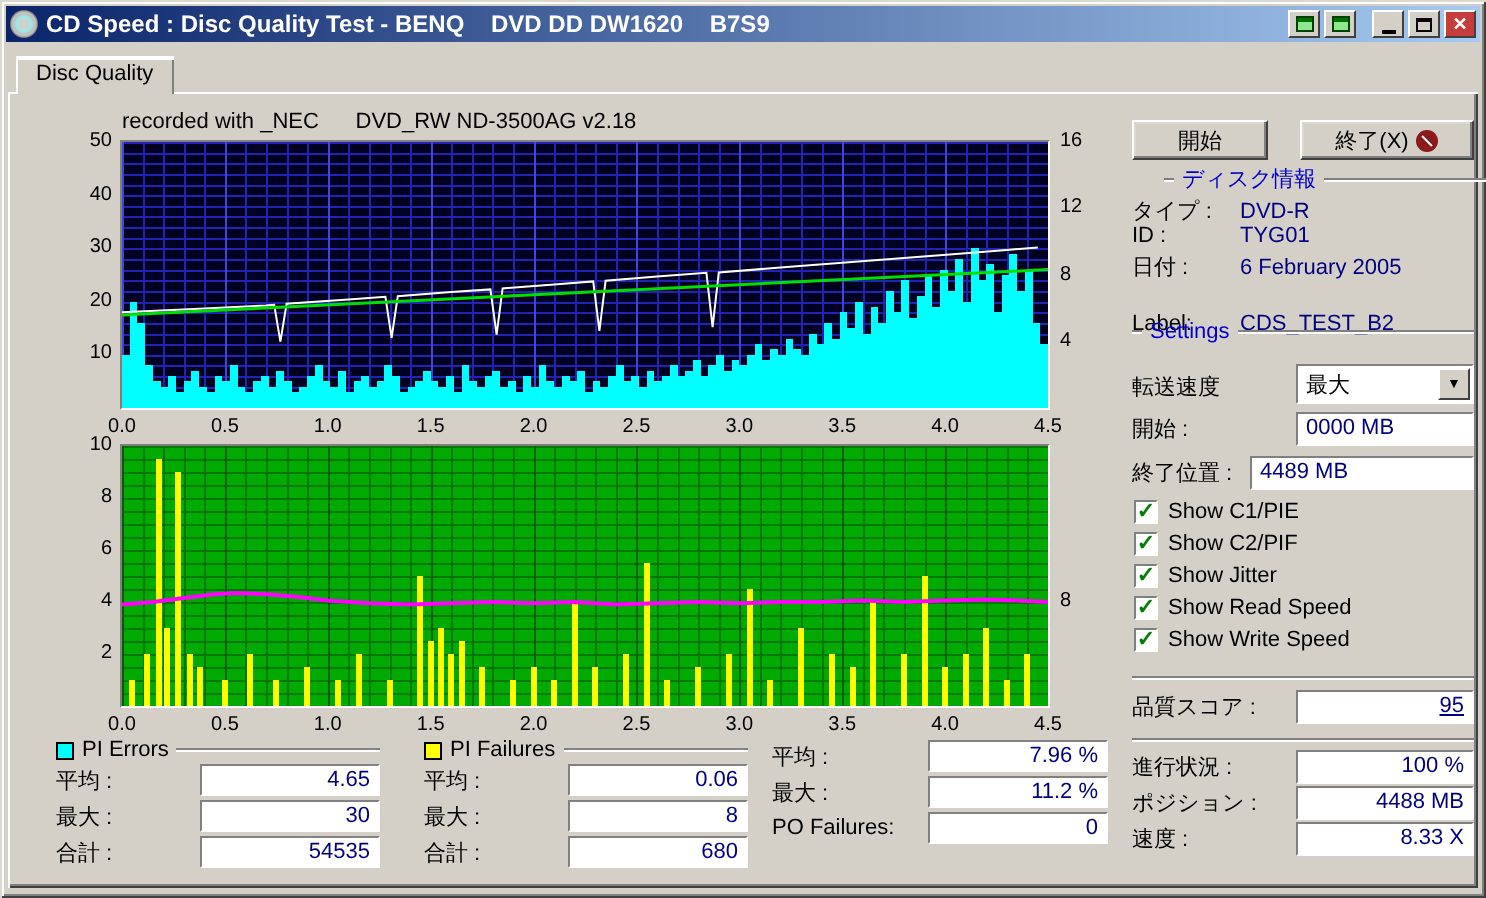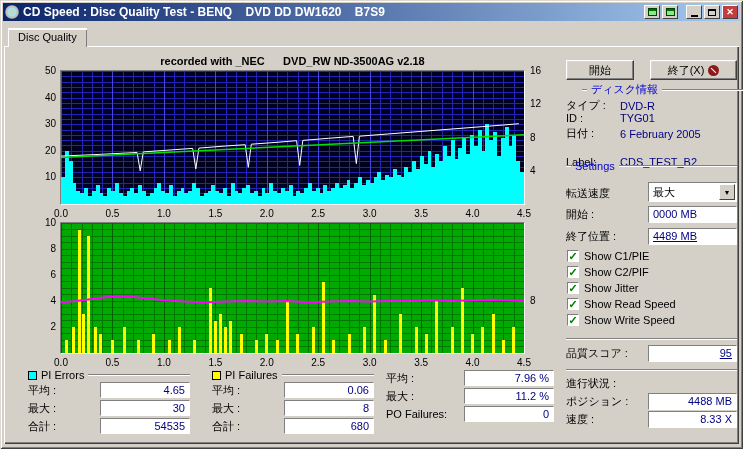--- a/index.html
+++ b/index.html
@@ -20,21 +20,21 @@
   .mini-win{width:9px;height:8px;border:1px solid #004000;background:linear-gradient(#007000 0 2px, #8de88d 2px);}
   .glyph-min{width:7px;height:2px;background:#000;margin-top:7px;}
   .glyph-max{width:8px;height:7px;border:1px solid #000;border-top:2px solid #000;}
   .tbtn.close{background:var(--close_red);color:#fff;font-weight:bold;}
   .tab{position:absolute;left:8px;top:28px;height:19px;padding:2px 10px 0 10px;background:var(--face);
     font-size:11px;z-index:3;
     box-shadow: inset 1px 1px #ffffff, inset -1px 0 #808080;border-top:1px solid #fff;}
   .page{position:absolute;left:4px;top:46px;width:735px;height:398px;background:var(--face);z-index:1;
     box-shadow: inset 1px 1px #ffffff, inset -1px -1px #404040, inset -2px -2px #808080;}
   .abs{position:absolute;z-index:2;}
-  .annotation{font-size:11px;color:#000;white-space:pre;text-align:center;font-weight:bold;}
+  .annotation{font-size:11px;color:#000;white-space:pre;text-align:left;}
   .plot{border:1px solid;border-color:#808080 #fff #fff #808080;overflow:hidden;}
   .ylabels,.xlabels{z-index:2;}
   .tick{position:absolute;font-size:10px;color:#000;white-space:nowrap;}
   .lgroup{position:absolute;z-index:2;font-size:11px;}
   .lheader{display:flex;align-items:center;gap:4px;height:12px;}
   .swatch{width:9px;height:9px;border:1px solid #000;flex:0 0 auto;}
   .lline{flex:1 1 auto;height:0;border-top:1px solid #808080;border-bottom:1px solid #fff;}
   .lrow{display:flex;align-items:center;height:18px;}
   .lrow .llabel{color:#000;}
   .lbox,.ebox{background:#fff;border:1px solid;border-color:#808080 #fff #fff #808080;
@@ -424,21 +424,21 @@
         <span>▼</span>
       </span>
   </div>
 
   <div class="prow" style="top:207px;">
     <span>開始 :</span>
     <span class="ebox center" style="position:absolute;right:0;width:89px;height:17px;line-height:15px;">0000 MB</span>
   </div>
   <div class="prow" style="top:229px;">
     <span>終了位置 :</span>
-    <span class="ebox center" style="position:absolute;right:0;width:89px;height:17px;line-height:15px;text-decoration:underline;">4489 MB</span>
+    <span class="ebox center" style="position:absolute;right:0;width:112px;height:17px;line-height:15px;">4489 MB</span>
   </div>
 
   <div class="chkrow" style="top:250px;">
     <span class="chkbox">
         <span>✓</span>
       </span>
     <span>Show C1/PIE</span>
   </div>
   <div class="chkrow" style="top:266px;">
     <span class="chkbox">
@@ -469,20 +469,21 @@
 
   <div class="prow" style="top:346px;">
     <span>品質スコア :</span>
     <span class="ebox" style="position:absolute;right:0;width:89px;height:17px;line-height:15px;text-decoration:underline;">95</span>
   </div>
 
   <div class="groove" style="left:566px;top:369px;width:171px;"></div>
 
   <div class="prow" style="top:376px;">
     <span>進行状況 :</span>
+    <span class="ebox" style="position:absolute;right:0;width:89px;height:17px;line-height:15px;">100 %</span>
   </div>
   <div class="prow" style="top:394px;">
     <span>ポジション :</span>
     <span class="ebox" style="position:absolute;right:0;width:89px;height:17px;line-height:15px;">4488 MB</span>
   </div>
   <div class="prow" style="top:412px;">
     <span>速度 :</span>
     <span class="ebox" style="position:absolute;right:0;width:89px;height:17px;line-height:15px;">8.33 X</span>
   </div>
 

